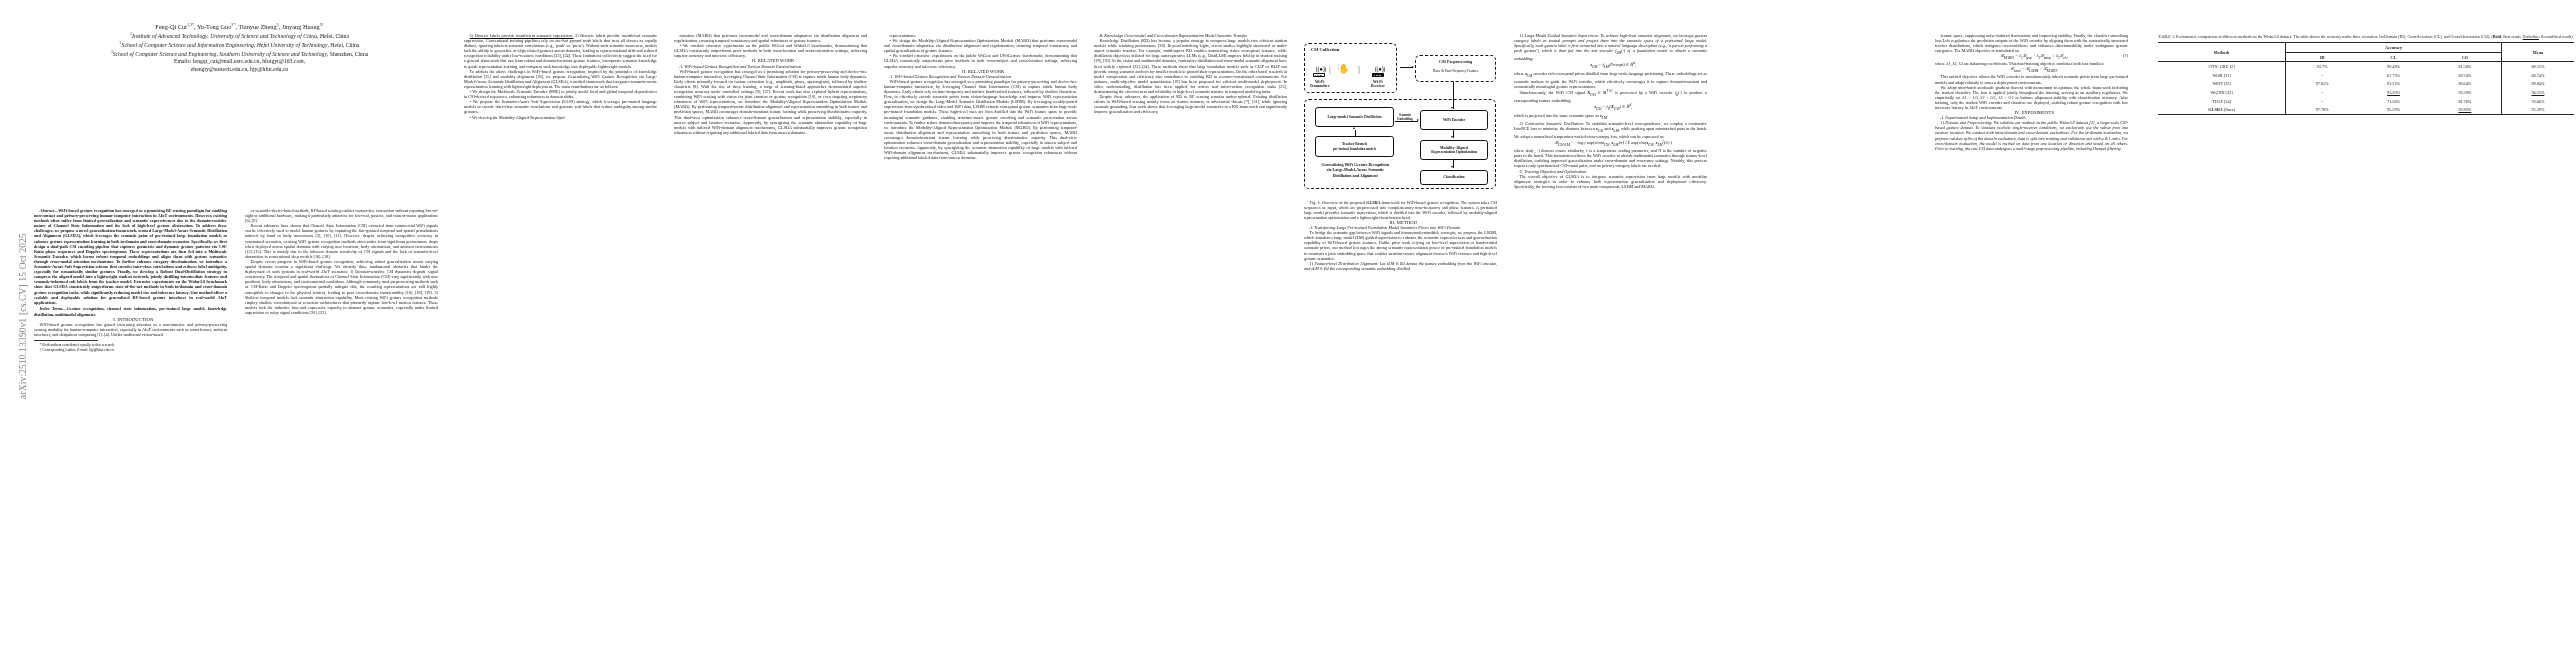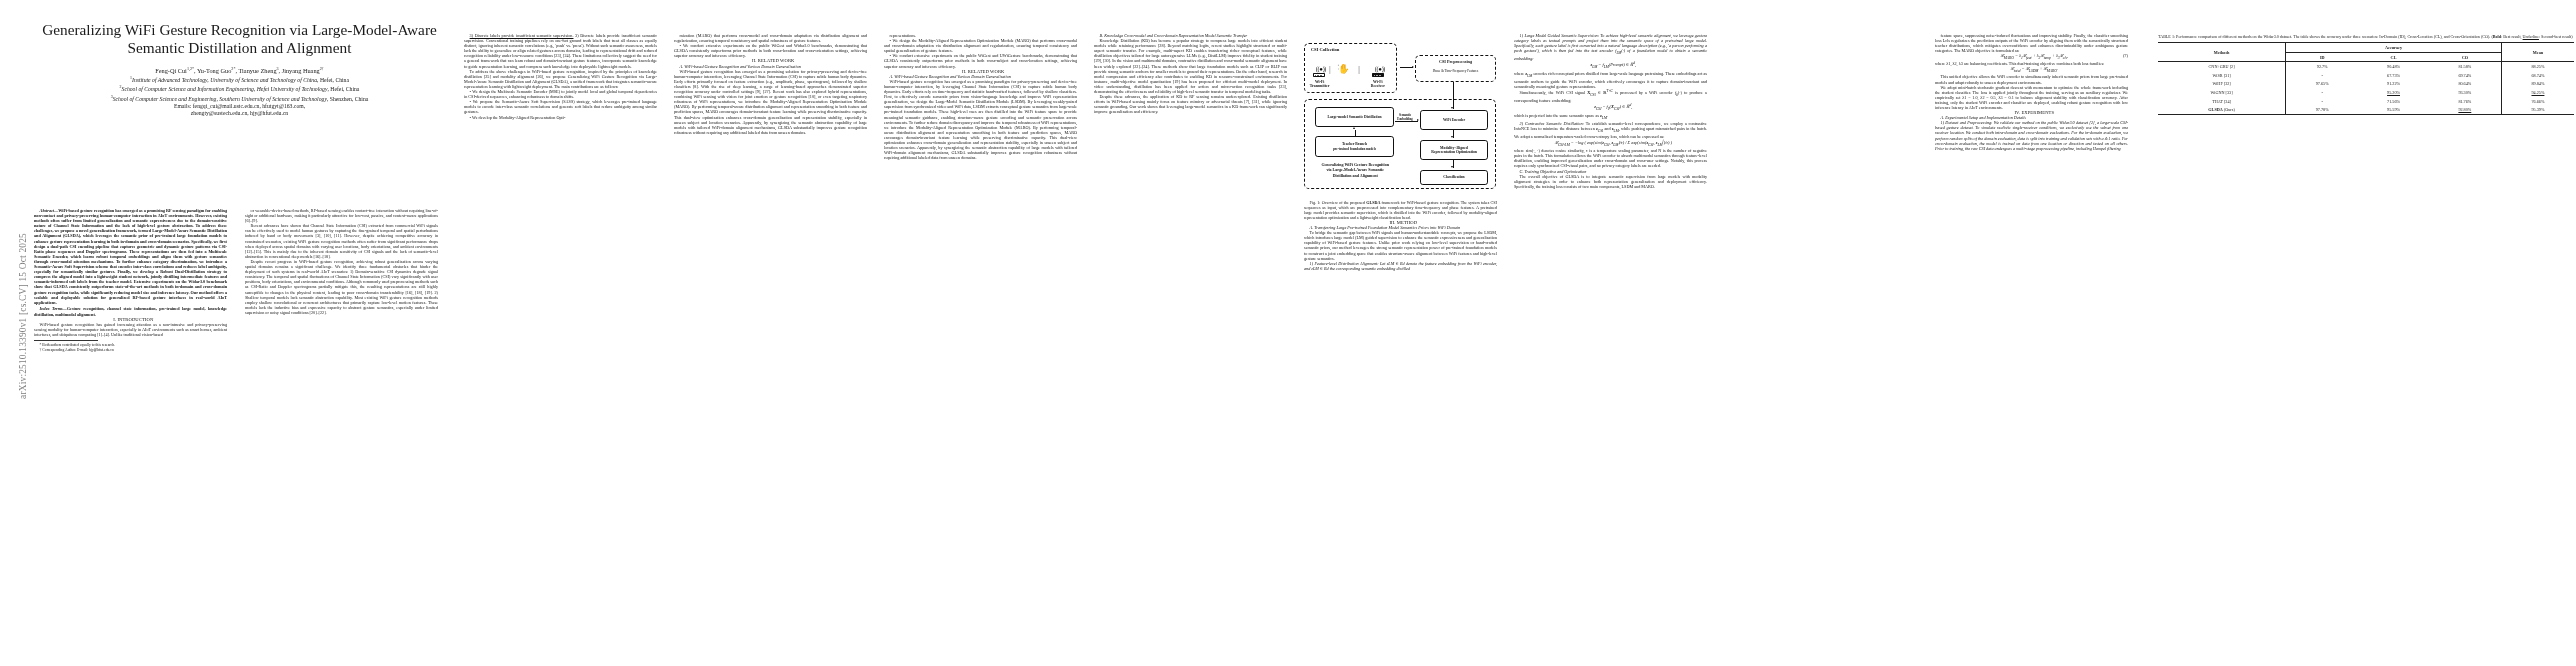--- a/index.html
+++ b/index.html
@@ -259,21 +259,20 @@
   td.under { text-decoration: underline; }
 </style>
 </head>
 <body>
 
 <div class="page">
 
   <div class="arxiv-stamp">arXiv:2510.13390v1  [cs.CV]  15 Oct 2025</div>
 
   <div class="titleblock">
-    <h1 class="paper-title">Generalizing WiFi Gesture Recognition via Large-Model-Aware Semantic Distillation and Alignment</h1>
     <p class="authors">
       Feng-Qi Cui<sup>1,2*</sup>, Yu-Tong Guo<sup>2*</sup>, Tianyue Zheng<sup>3</sup>, Jinyang Huang<sup>2†</sup>
     </p>
     <p class="affil"><sup>1</sup>Institute of Advanced Technology, University of Science and Technology of China<span class="roman">, Hefei, China</span></p>
     <p class="affil"><sup>2</sup>School of Computer Science and Information Engineering, Hefei University of Technology<span class="roman">, Hefei, China</span></p>
     <p class="affil"><sup>3</sup>School of Computer Science and Engineering, Southern University of Science and Technology<span class="roman">, Shenzhen, China</span></p>
     <p class="emails">Emails: fengqi_cui@mail.ustc.edu.cn, hfutgyt@163.com,</p>
     <p class="emails">zhengty@sustech.edu.cn, hjy@hfut.edu.cn</p>
   </div>
 

